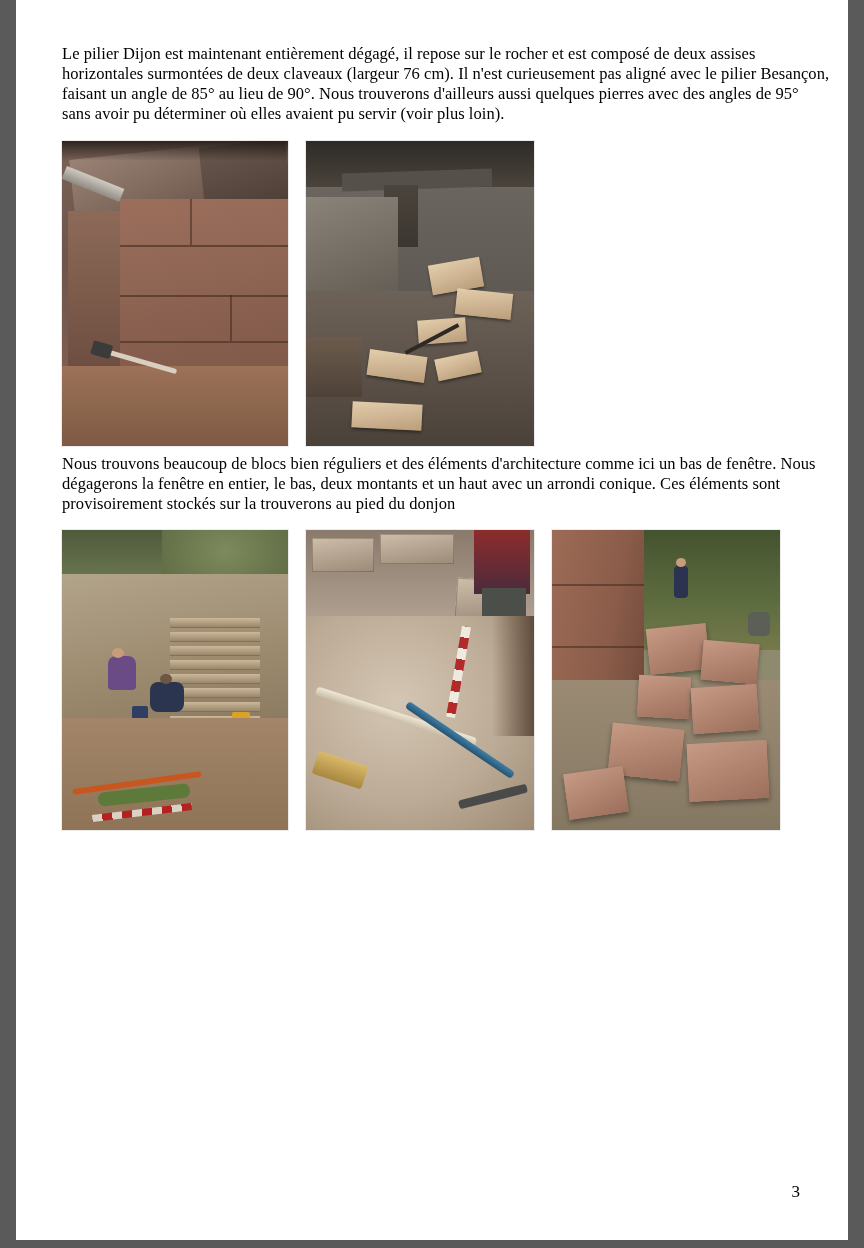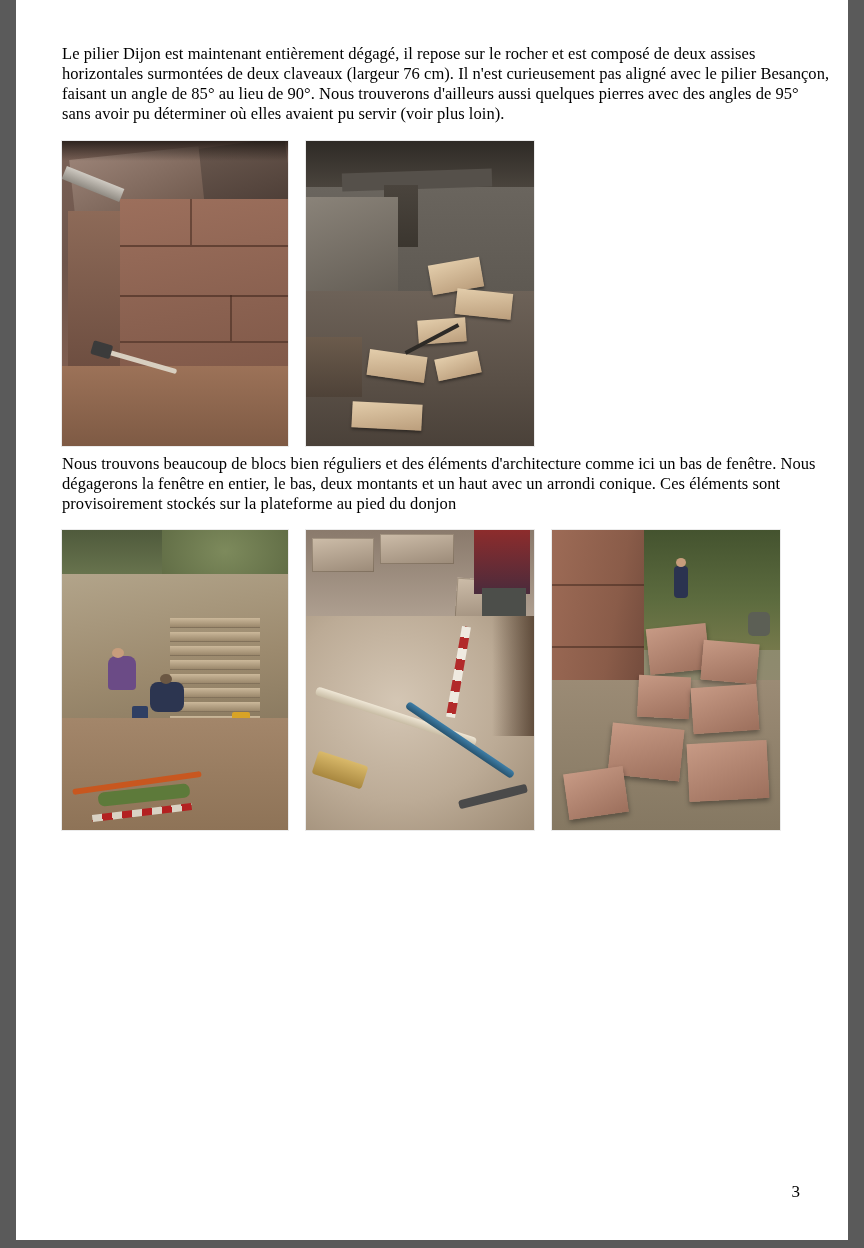--- a/index.html
+++ b/index.html
@@ -359,21 +359,21 @@
         <div class="b1"></div>
         <div class="b2"></div>
         <div class="b3"></div>
         <div class="b4"></div>
         <div class="b5"></div>
         <div class="b6"></div>
         <div class="tool"></div>
       </div>
     </div>
 
-    <p class="para">Nous trouvons beaucoup de blocs bien réguliers et des éléments d'architecture comme ici un bas de fenêtre. Nous dégagerons la fenêtre en entier, le bas, deux montants et un haut avec un arrondi conique. Ces éléments sont provisoirement stockés sur la plateforme au pied du donjon</p>
+    <p class="para">Nous trouvons beaucoup de blocs bien réguliers et des éléments d'architecture comme ici un bas de fenêtre. Nous dégagerons la fenêtre en entier, le bas, deux montants et un haut avec un arrondi conique. Ces éléments sont provisoirement stockés sur la trouverons au pied du donjon</p>
 
     <div class="photo-row">
       <div class="photo ph3">
         <div class="trees"></div>
         <div class="treeline"></div>
         <div class="slope"></div>
         <div class="stairs">
           <i style="top:0"></i>
             <i style="top:14px"></i>
             <i style="top:28px"></i>

